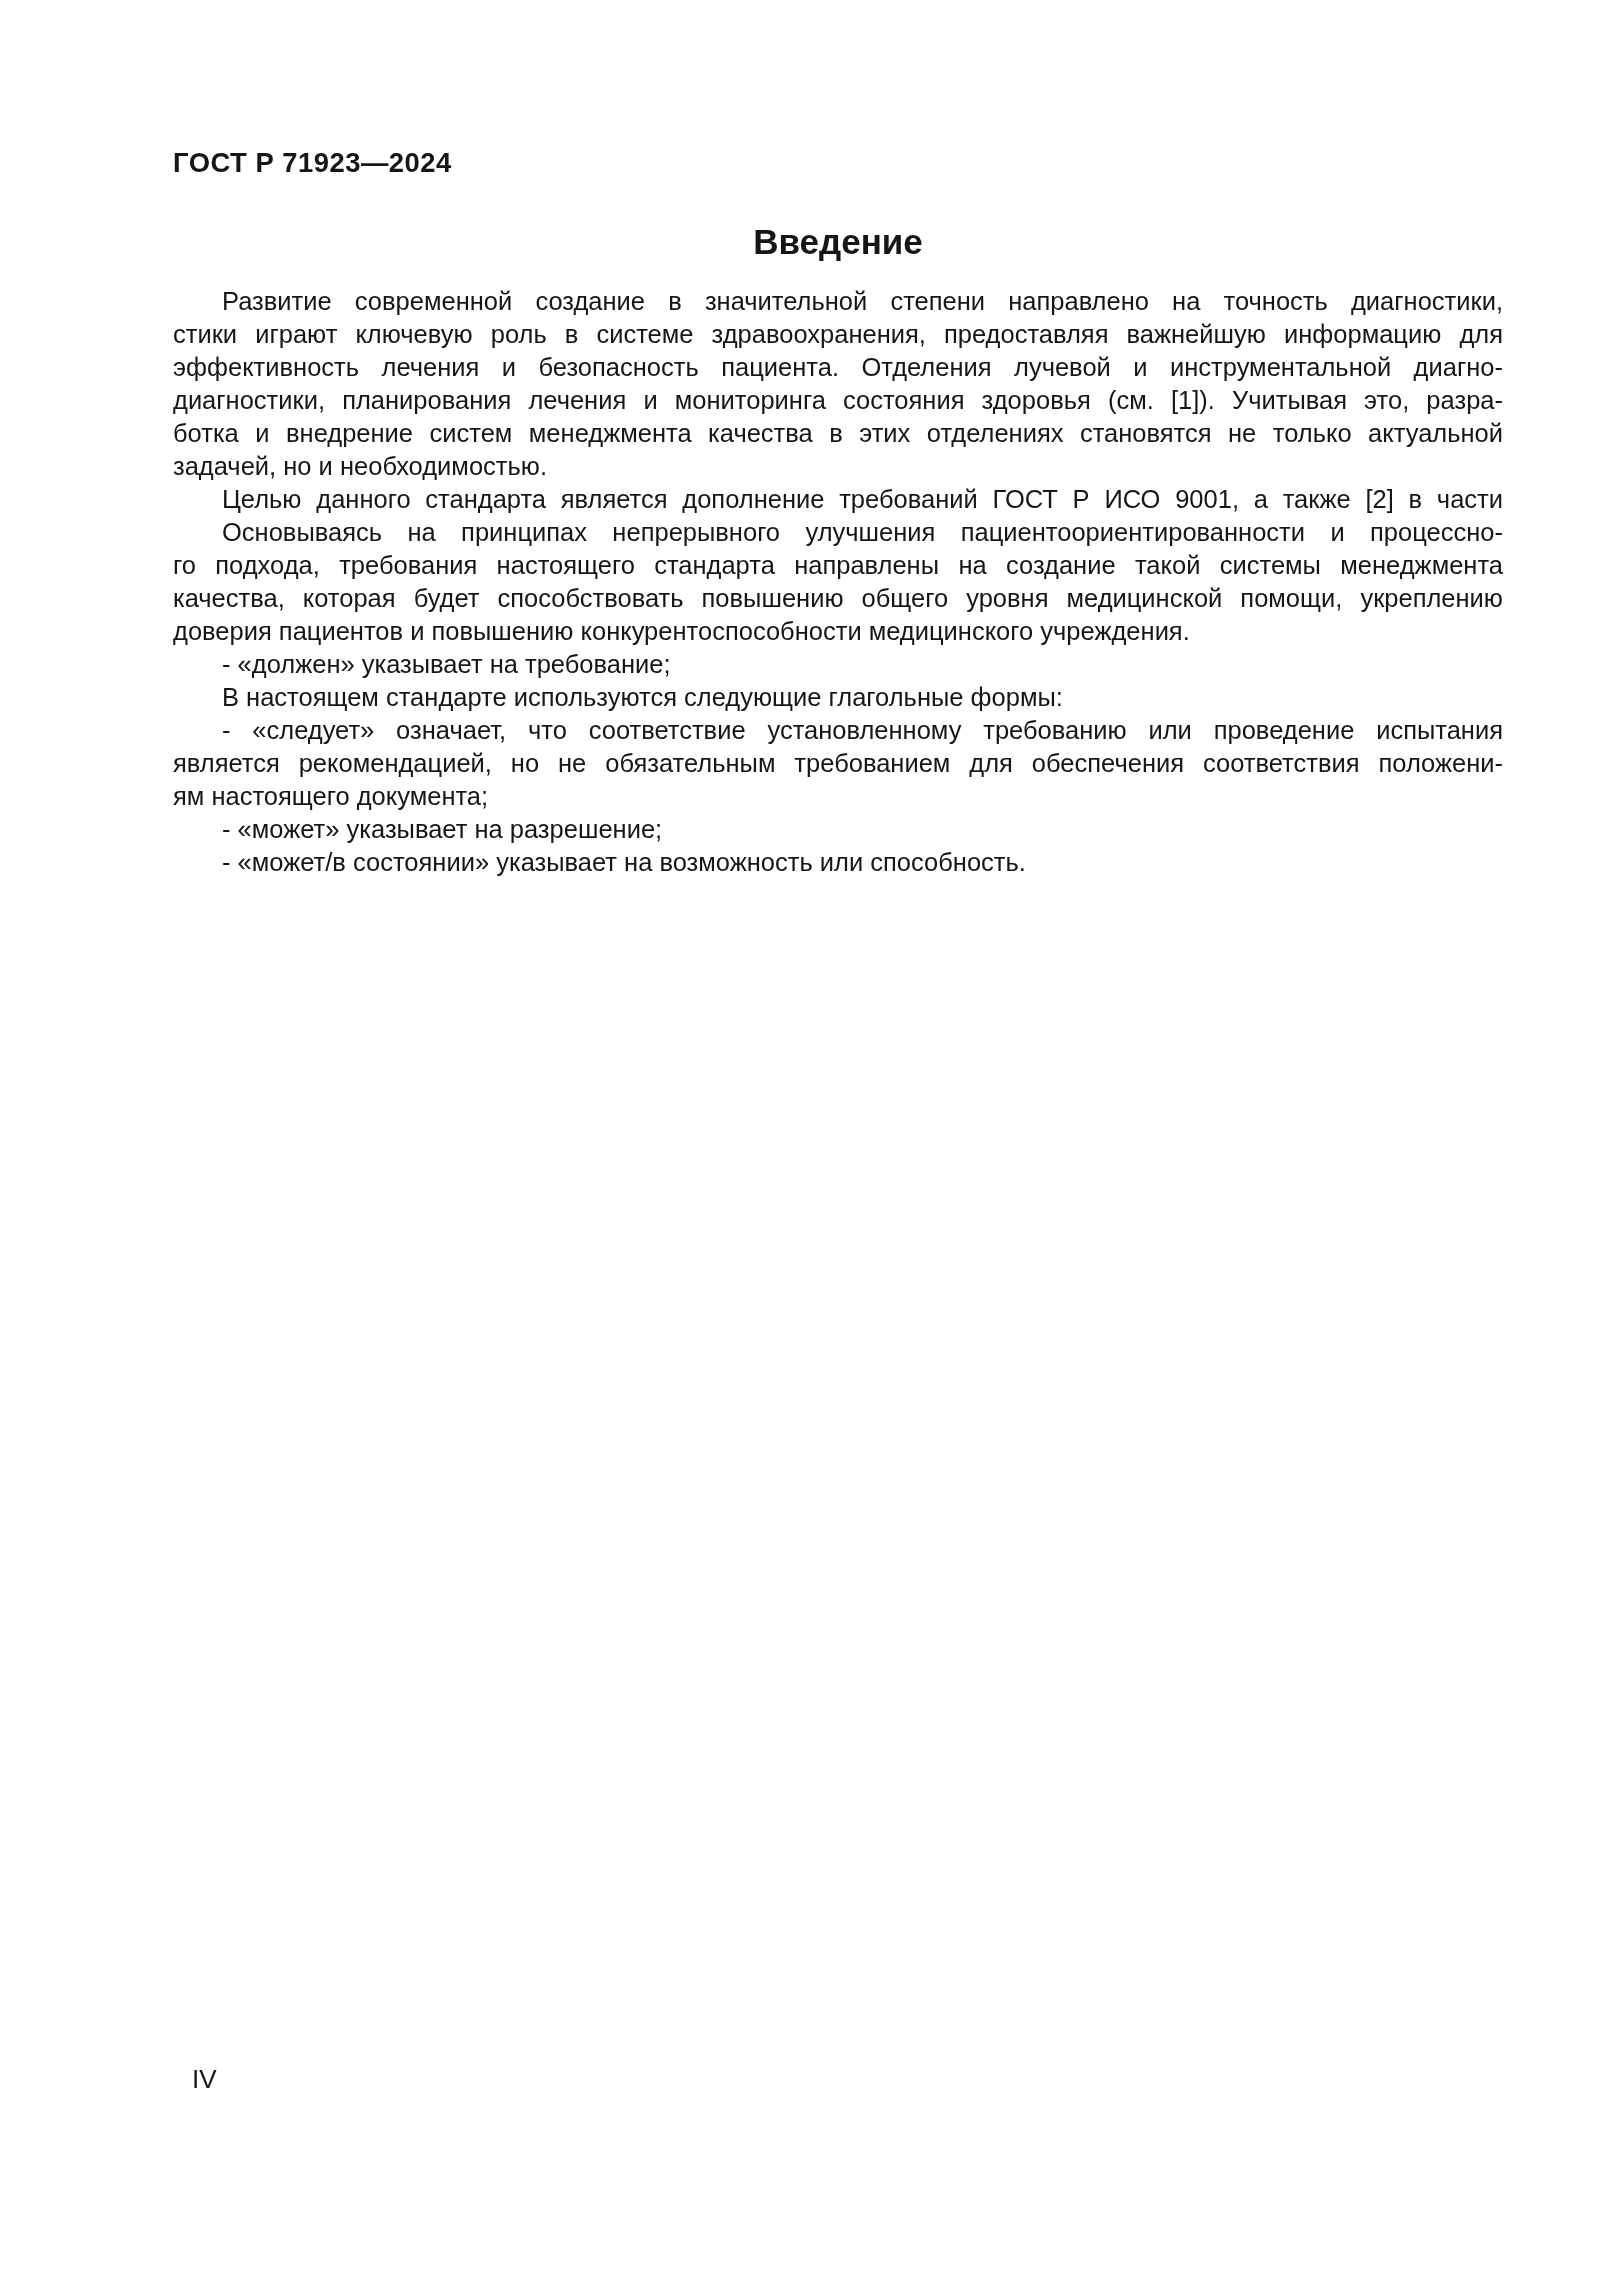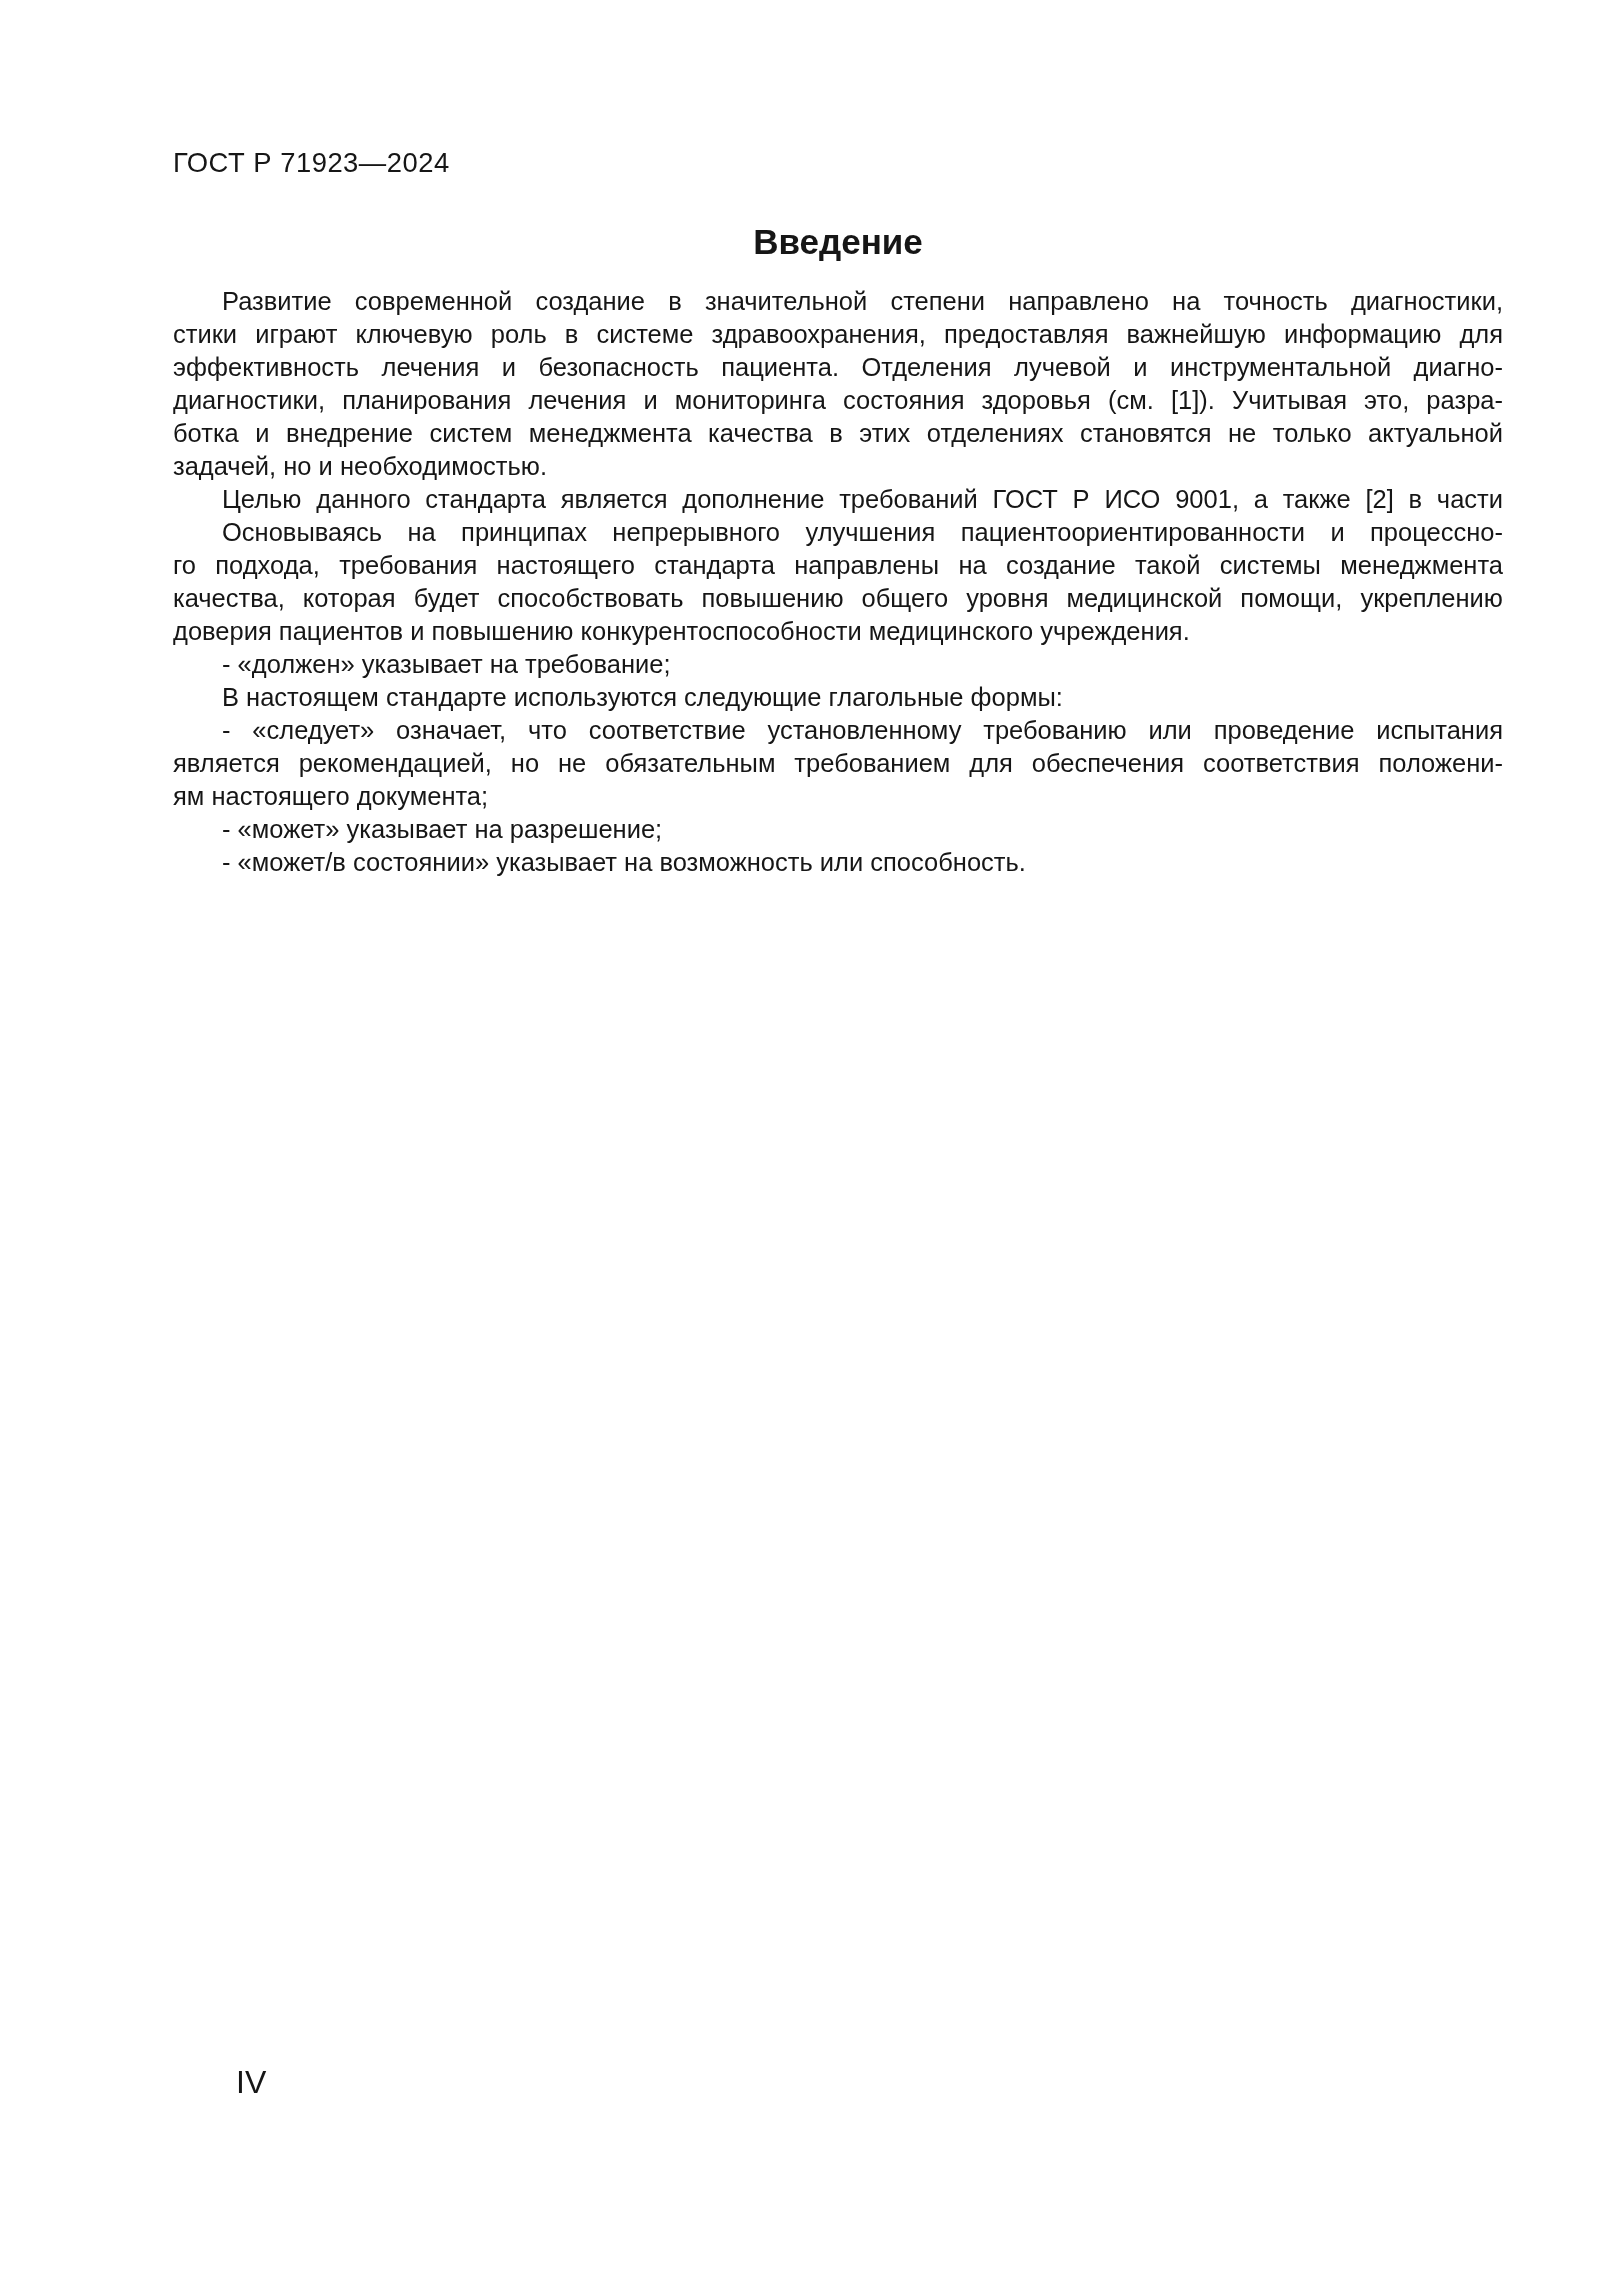--- a/index.html
+++ b/index.html
@@ -13,21 +13,21 @@
     position: relative;
     font-family: "Liberation Sans", "DejaVu Sans", sans-serif;
     color: #161616;
     -webkit-font-smoothing: antialiased;
   }
   .doc-header {
     position: absolute;
     left: 173px;
     top: 147px;
     font-size: 27.4px;
-    font-weight: normal;
+    font-weight: bold;
     letter-spacing: 0.5px;
     white-space: nowrap;
   }
   .section-title {
     position: absolute;
     left: 173px;
     top: 222px;
     width: 1330px;
     text-align: center;
     font-size: 35px;
@@ -46,22 +46,21 @@
     text-align: justify;
     text-align-last: left;
     white-space: normal;
   }
   .line.just { text-align-last: justify; }
   .line.first { text-indent: 49px; }
   .page-number {
     position: absolute;
     left: 192px;
     top: 2064px;
-    font-size: 32px;
-    margin-left: 44px;
+    font-size: 26px;
   }
 </style>
 </head>
 <body>
 
 <div class="doc-header">ГОСТ Р 71923—2024</div>
 
 <div class="section-title">Введение</div>
 
 <div class="content">

